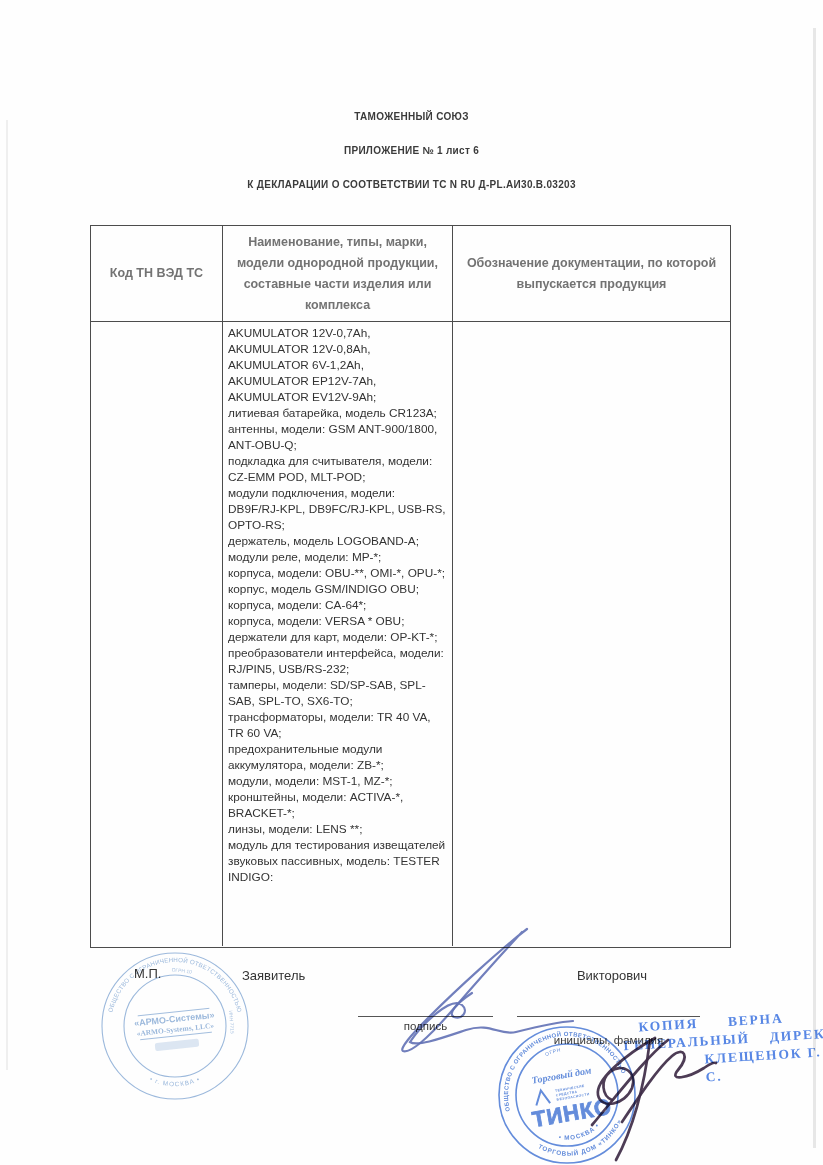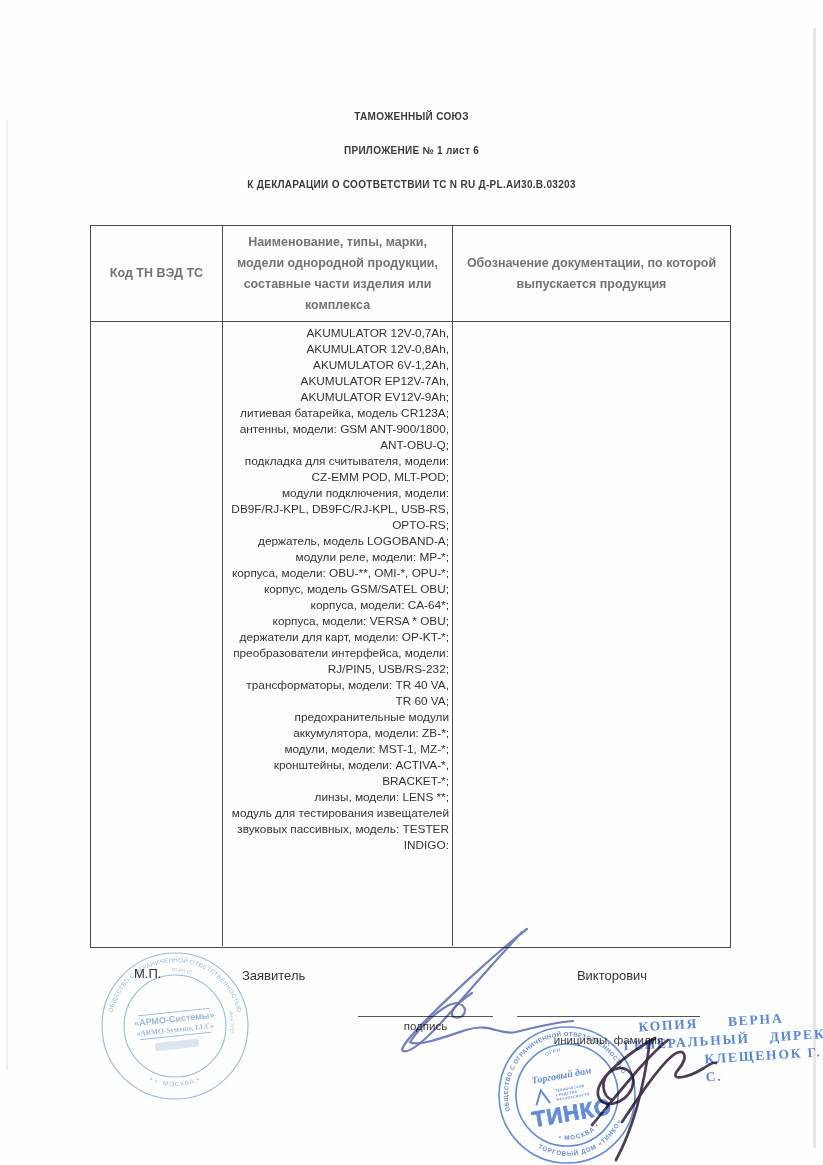--- a/index.html
+++ b/index.html
@@ -21,21 +21,21 @@
   .edge-left{position:absolute;left:6px;top:120px;width:2px;height:950px;background:#efefef;}
 
   .hdr{position:absolute;left:0;width:823px;text-align:center;font-weight:bold;
        font-size:10px;letter-spacing:.3px;color:#3b3b3b;}
   .hdr1{top:111px;} .hdr2{top:145px;} .hdr3{top:179px;}
 
   .doc-table{position:absolute;left:90px;top:225px;width:641px;height:723px;
              border:1.6px solid var(--border);box-sizing:border-box;}
   .t-row{display:grid;grid-template-columns:132px 230px 1fr;}
   .t-head{height:95px;border-bottom:1.6px solid var(--border);}
-  .t-body{height:624px;text-align:right;}
+  .t-body{height:624px;}
   .t-cell{border-right:1.4px solid var(--border);box-sizing:border-box;}
   .t-cell:last-child{border-right:none;}
   .h-cell{display:flex;align-items:center;justify-content:center;text-align:center;
           font-weight:bold;font-size:12.5px;line-height:21px;color:#737373;padding:2px 6px;}
   .b-products{padding:3px 3px 2px 5px;font-size:11.8px;line-height:16px;color:#333;}
   .product-line{margin:0;}
 
   .mp-label{position:absolute;left:134px;top:966px;font-size:13px;}
   .applicant-label{position:absolute;left:242px;top:968px;font-size:13px;}
   .name-block{position:absolute;left:512px;top:965px;width:200px;text-align:center;
@@ -98,25 +98,26 @@
           <div class="product-line">AKUMULATOR 6V-1,2Ah,</div>
           <div class="product-line">AKUMULATOR EP12V-7Ah,</div>
           <div class="product-line">AKUMULATOR EV12V-9Ah;</div>
           <div class="product-line">литиевая батарейка, модель CR123A;</div>
           <div class="product-line">антенны, модели: GSM ANT-900/1800, ANT-OBU-Q;</div>
           <div class="product-line">подкладка для считывателя, модели: CZ-EMM POD, MLT-POD;</div>
           <div class="product-line">модули подключения, модели: DB9F/RJ-KPL, DB9FC/RJ-KPL, USB-RS, OPTO-RS;</div>
           <div class="product-line">держатель, модель LOGOBAND-A;</div>
           <div class="product-line">модули реле, модели: MP-*;</div>
           <div class="product-line">корпуса, модели: OBU-**, OMI-*, OPU-*;</div>
-          <div class="product-line">корпус, модель GSM/SATEL OBU;</div>
+          <div class="product-line">корпус, модель GSM/INDIGO OBU;</div>
           <div class="product-line">корпуса, модели: CA-64*;</div>
           <div class="product-line">корпуса, модели: VERSA * OBU;</div>
           <div class="product-line">держатели для карт, модели: OP-KT-*;</div>
           <div class="product-line">преобразователи интерфейса, модели: RJ/PIN5, USB/RS-232;</div>
+          <div class="product-line">тамперы, модели: SD/SP-SAB, SPL-SAB, SPL-TO, SX6-TO;</div>
           <div class="product-line">трансформаторы, модели: TR 40 VA, TR 60 VA;</div>
           <div class="product-line">предохранительные модули аккумулятора, модели: ZB-*;</div>
           <div class="product-line">модули, модели: MST-1, MZ-*;</div>
           <div class="product-line">кронштейны, модели: ACTIVA-*, BRACKET-*;</div>
           <div class="product-line">линзы, модели: LENS **;</div>
           <div class="product-line">модуль для тестирования извещателей звуковых пассивных, модель: TESTER INDIGO:</div>
         </div>
       <div class="t-cell"></div>
     </div>
   </div>

